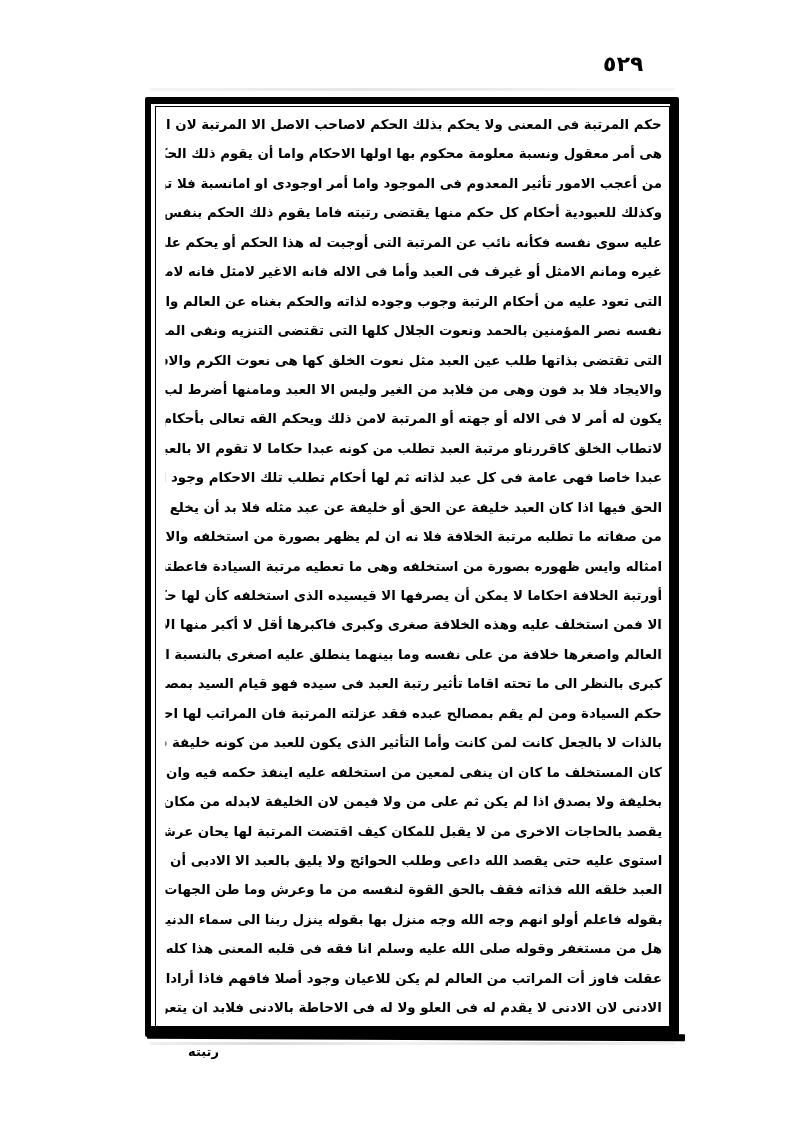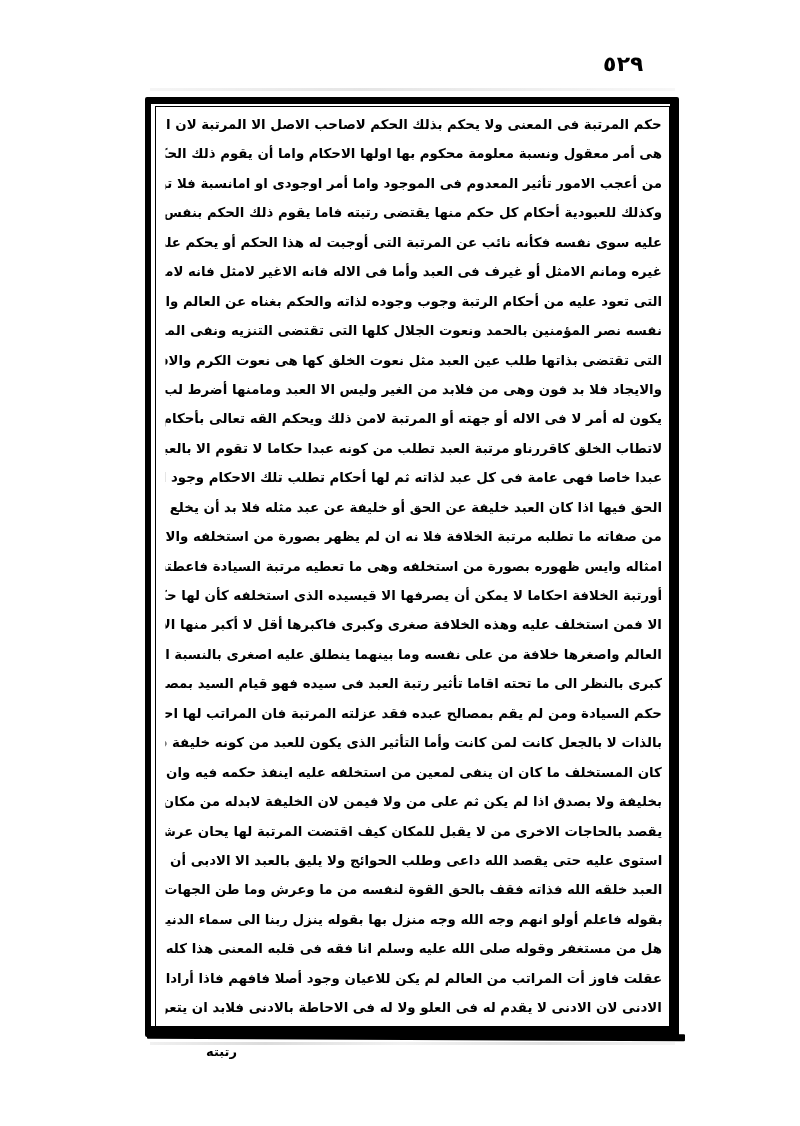--- a/index.html
+++ b/index.html
@@ -100,21 +100,21 @@
     font-weight: 600;
     transform: scaleX(0.995);
     transform-origin: right center;
     letter-spacing: -0.2px;
   }
   
 
   
   .catchword {
     position: absolute;
-    left: 206px;
+    left: 188px;
     top: 1044px;
     font-family: "DejaVu Sans", sans-serif;
     font-size: 13px;
     font-weight: 700;
     color: #000;
     direction: rtl;
     unicode-bidi: isolate;
   }
 
   

